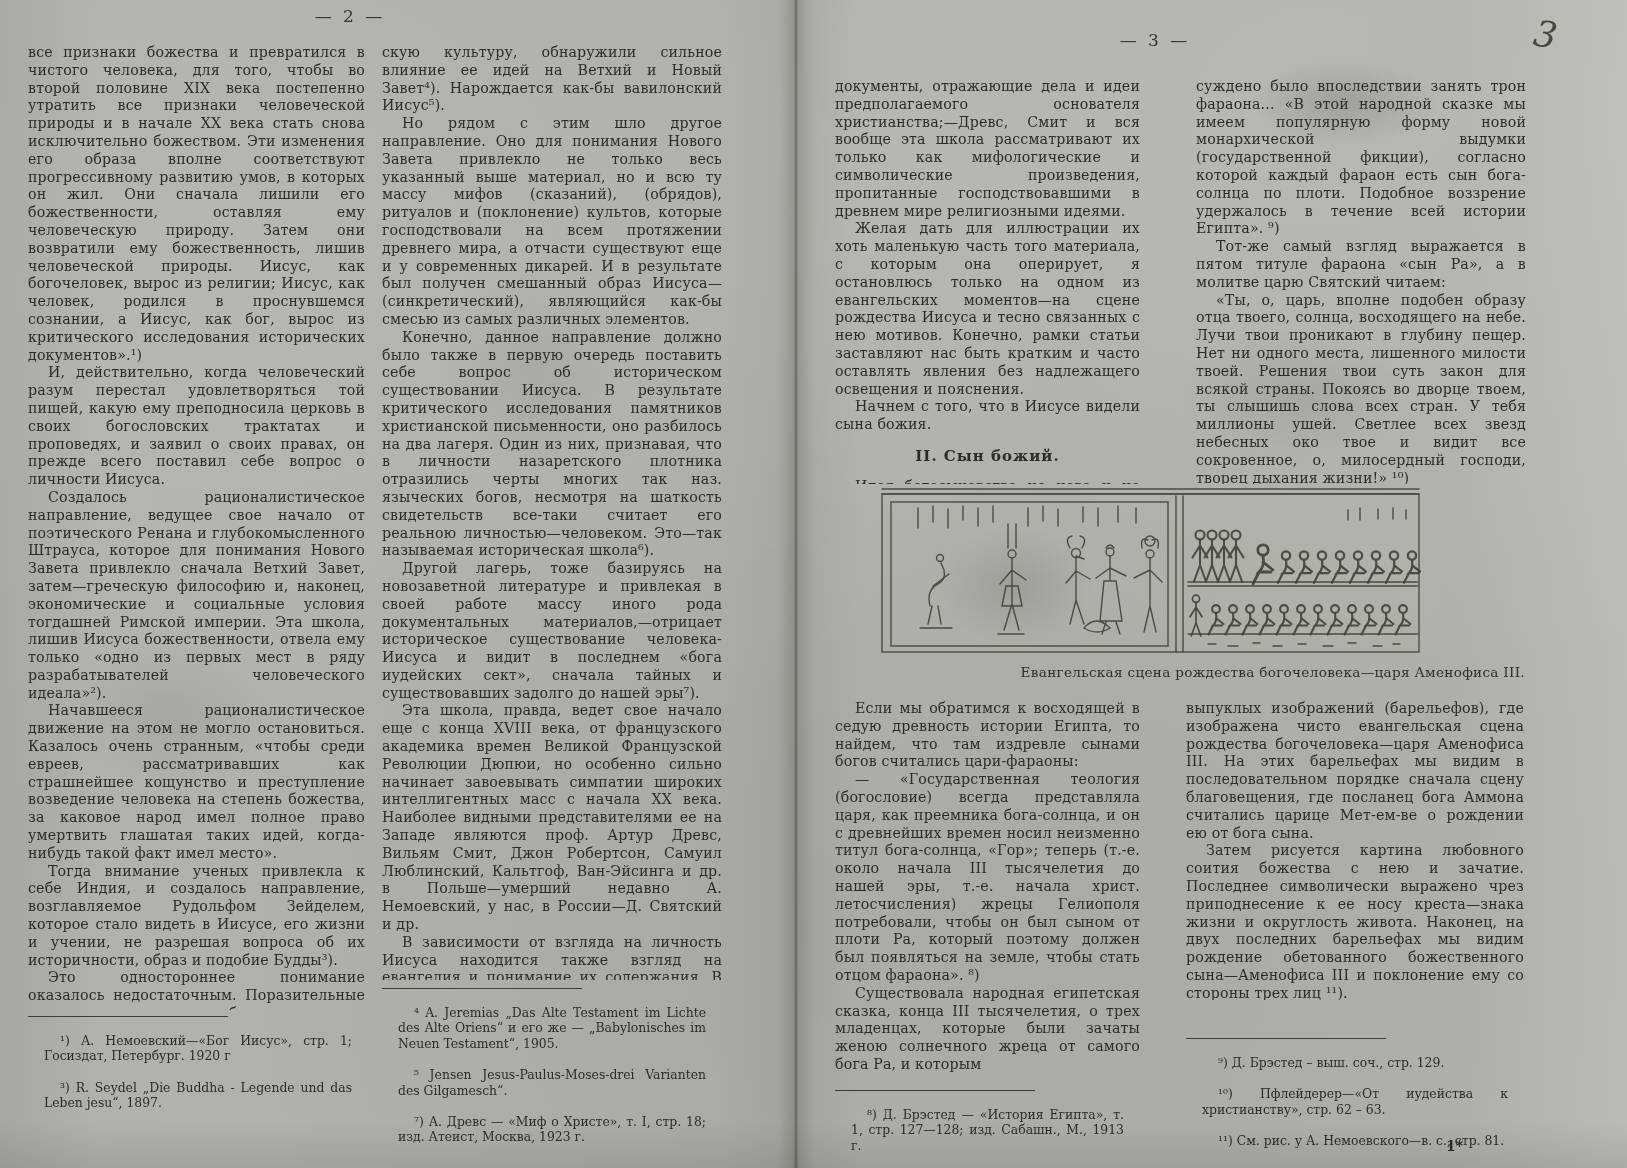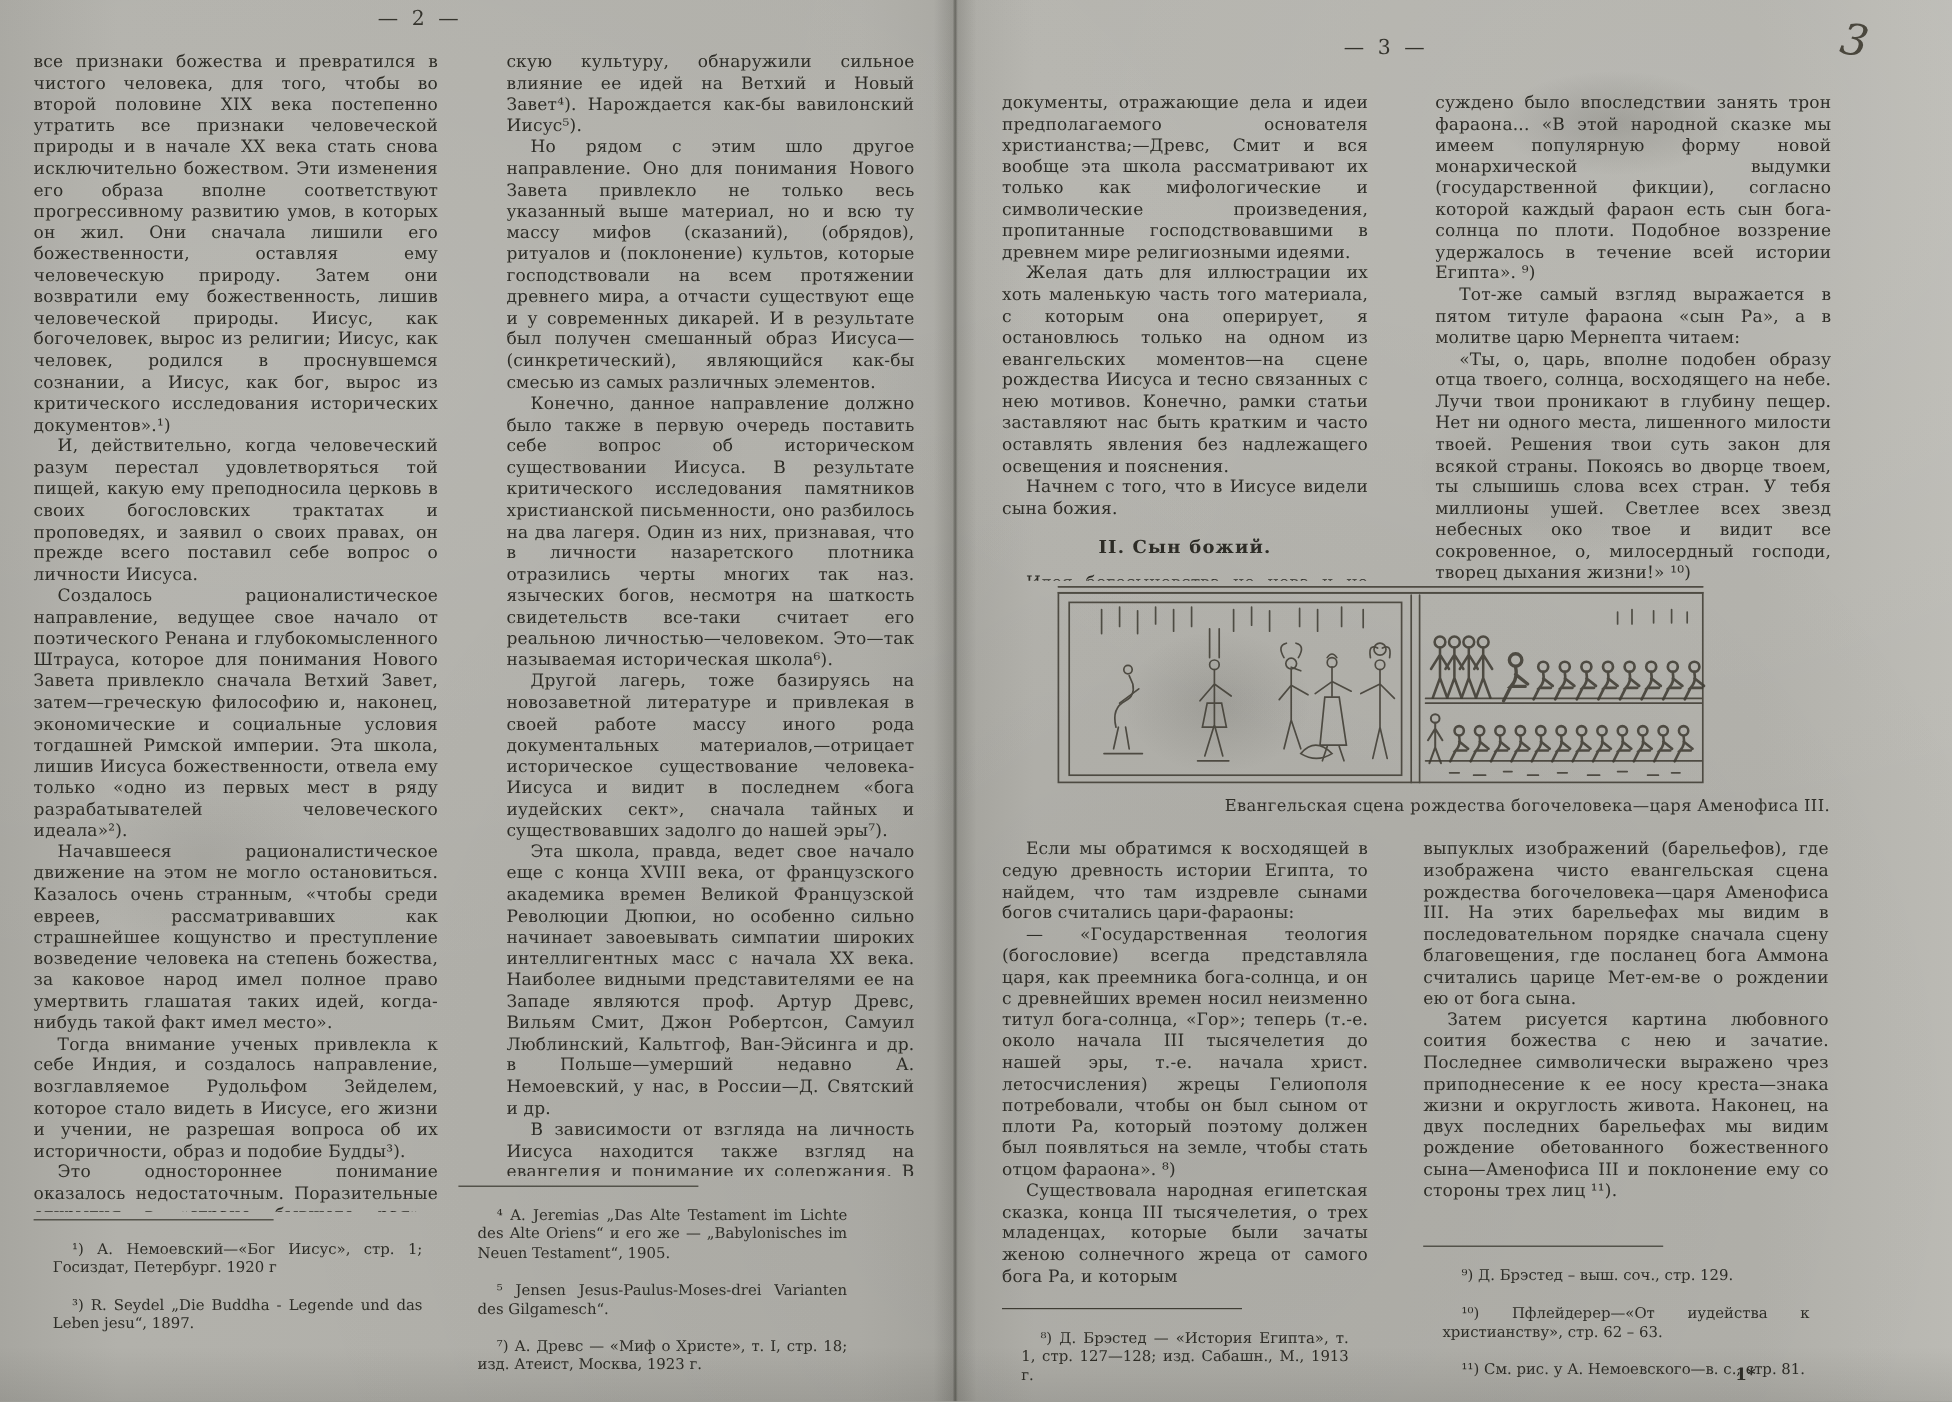--- a/index.html
+++ b/index.html
@@ -70,21 +70,21 @@
     <p>Начавшееся рационалистическое движение на этом не могло остановиться. Казалось очень странным, «чтобы среди евреев, рассматривавших как страшнейшее кощунство и преступление возведение человека на степень божества, за каковое народ имел полное право умертвить глашатая таких идей, когда-нибудь такой факт имел место».</p>
     <p>Тогда внимание ученых привлекла к себе Индия, и создалось направление, возглавляемое Рудольфом Зейделем, которое стало видеть в Иисусе, его жизни и учении, не разрешая вопроса об их историчности, образ и подобие Будды³).</p>
     <p>Это одностороннее понимание оказалось недостаточным. Поразительные открытия в «стране бывшего рая»—Месопотамии, воскресившие пред нами ассиро-вавилон-</p>
   </div>
   <div class="footblock" style="left:28px;top:1016px;width:340px;">
     <hr class="rule">
     <p>¹) А. Немоевский—«Бог Иисус», стр. 1; Госиздат, Петербург. 1920 г</p>
     <p>³) R. Seydel „Die Buddha - Legende und das Leben jesu“, 1897.</p>
   </div>
 
-  <div class="col" style="left:382px;top:44px;width:340px;height:936px;margin-left:40px;">
+  <div class="col" style="left:382px;top:44px;width:340px;height:936px;">
     <p class="cont">скую культуру, обнаружили сильное влияние ее идей на Ветхий и Новый Завет⁴). Нарождается как-бы вавилонский Иисус⁵).</p>
     <p>Но рядом с этим шло другое направление. Оно для понимания Нового Завета привлекло не только весь указанный выше материал, но и всю ту массу мифов (сказаний), (обрядов), ритуалов и (поклонение) культов, которые господствовали на всем протяжении древнего мира, а отчасти существуют еще и у современных дикарей. И в результате был получен смешанный образ Иисуса—(синкретический), являющийся как-бы смесью из самых различных элементов.</p>
     <p>Конечно, данное направление должно было также в первую очередь поставить себе вопрос об историческом существовании Иисуса. В результате критического исследования памятников христианской письменности, оно разбилось на два лагеря. Один из них, признавая, что в личности назаретского плотника отразились черты многих так наз. языческих богов, несмотря на шаткость свидетельств все-таки считает его реальною личностью—человеком. Это—так называемая историческая школа⁶).</p>
     <p>Другой лагерь, тоже базируясь на новозаветной литературе и привлекая в своей работе массу иного рода документальных материалов,—отрицает историческое существование человека-Иисуса и видит в последнем «бога иудейских сект», сначала тайных и существовавших задолго до нашей эры⁷).</p>
     <p>Эта школа, правда, ведет свое начало еще с конца XVIII века, от французского академика времен Великой Французской Революции Дюпюи, но особенно сильно начинает завоевывать симпатии широких интеллигентных масс с начала XX века. Наиболее видными представителями ее на Западе являются проф. Артур Древс, Вильям Смит, Джон Робертсон, Самуил Люблинский, Кальтгоф, Ван-Эйсинга и др. в Польше—умерший недавно А. Немоевский, у нас, в России—Д. Святский и др.</p>
     <p>В зависимости от взгляда на личность Иисуса находится также взгляд на евангелия и понимание их содержания. В то время как сторонники исторической школы видят в них более или менее исторические</p>
   </div>
   <div class="footblock" style="left:382px;top:988px;width:340px;">
     <hr class="rule">
     <p>⁴ A. Jeremias „Das Alte Testament im Lichte des Alte Oriens“ и его же — „Babylonisches im Neuen Testament“, 1905.</p>
@@ -95,21 +95,21 @@
   <div class="col" style="left:835px;top:78px;width:305px;height:406px;">
     <p class="cont">документы, отражающие дела и идеи предполагаемого основателя христианства;—Древс, Смит и вся вообще эта школа рассматривают их только как мифологические и символические произведения, пропитанные господствовавшими в древнем мире религиозными идеями.</p>
     <p>Желая дать для иллюстрации их хоть маленькую часть того материала, с которым она оперирует, я остановлюсь только на одном из евангельских моментов—на сцене рождества Иисуса и тесно связанных с нею мотивов. Конечно, рамки статьи заставляют нас быть кратким и часто оставлять явления без надлежащего освещения и пояснения.</p>
     <p>Начнем с того, что в Иисусе видели сына божия.</p>
     <p class="heading">II. Сын божий.</p>
     <p>Идея богосыновства не нова и не привнесена в мир христианством. Она была выра-</p>
   </div>
 
   <div class="col" style="left:1196px;top:78px;width:330px;height:406px;">
     <p class="cont">суждено было впоследствии занять трон фараона... «В этой народной сказке мы имеем популярную форму новой монархической выдумки (государственной фикции), согласно которой каждый фараон есть сын бога-солнца по плоти. Подобное воззрение удержалось в течение всей истории Египта». ⁹)</p>
-    <p>Тот-же самый взгляд выражается в пятом титуле фараона «сын Ра», а в молитве царю Мернепта читаем:</p>
+    <p>Тот-же самый взгляд выражается в пятом титуле фараона «сын Ра», а в молитве царю Святский читаем:</p>
     <p>«Ты, о, царь, вполне подобен образу отца твоего, солнца, восходящего на небе. Лучи твои проникают в глубину пещер. Нет ни одного места, лишенного милости твоей. Решения твои суть закон для всякой страны. Покоясь во дворце твоем, ты слышишь слова всех стран. У тебя миллионы ушей. Светлее всех звезд небесных око твое и видит все сокровенное, о, милосердный господи, творец дыхания жизни!» ¹⁰)</p>
 
   </div>
 
   <div class="figwrap">
     <svg viewBox="0 0 545 172" width="545" height="172">
       <g class="ln">
         <path d="M4 3 H541 M4 8 H541"></path>
         <rect x="4" y="8" width="537" height="158"></rect>
         <rect x="13" y="16" width="277" height="144"></rect>

